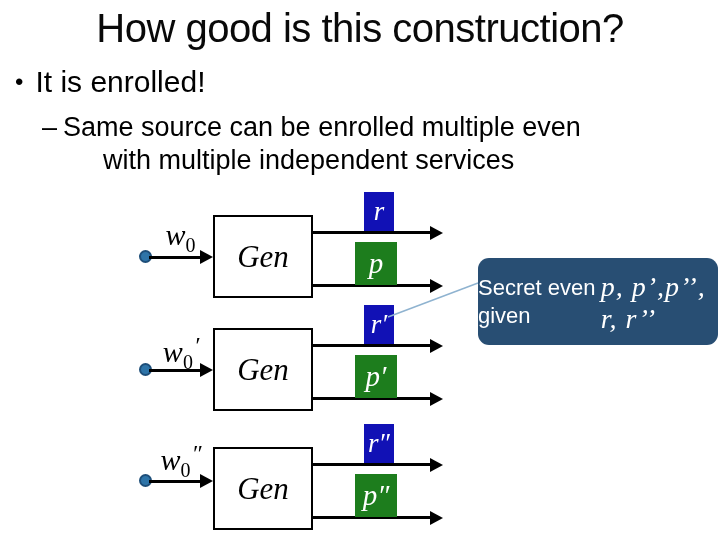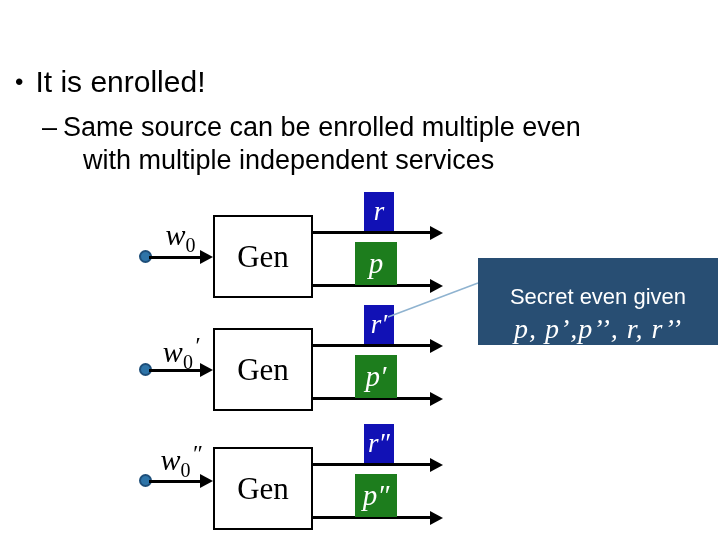--- a/index.html
+++ b/index.html
@@ -6,21 +6,21 @@
   .slide{position:relative;width:720px;height:540px;background:#ffffff;overflow:hidden;
          font-family:"Liberation Sans",sans-serif;color:#000;}
 
   
   .title{position:absolute;left:0;right:0;top:4px;text-align:center;
          font-size:40px;letter-spacing:-0.5px;line-height:48px;color:#090909;}
   .bullet{position:absolute;left:15px;top:64px;font-size:30px;line-height:36px;display:flex;}
   .bullet .marker{font-size:24px;margin-right:12px;line-height:36px;}
   .sub{position:absolute;left:42px;top:111px;font-size:27px;line-height:33px;display:flex;}
   .sub .dash{width:21px;}
-  .sub .l2{margin-left:20px;}
+  .sub .l2{margin-left:40px;}
 
   
   .row{position:absolute;left:16px;width:592px;height:120px;}
   .row1{top:192px}.row2{top:305px}.row3{top:424px}
 
   .w-label{position:absolute;left:128px;top:23px;width:74px;text-align:center;
            font-family:"Liberation Serif",serif;font-style:italic;font-size:30px;}
   .w-label sub{font-size:20px;font-style:normal;}
   .w-label .primes{font-size:24px;vertical-align:9px;margin-left:1px;}
   .row2 .w-label{top:27px}
@@ -28,49 +28,50 @@
 
   .dot{position:absolute;left:123px;top:58px;width:13px;height:13px;border-radius:50%;
        background:var(--source-dot,#2e74a8);border:2px solid #1d4e79;box-sizing:border-box;}
   .in-line{position:absolute;left:133px;top:64px;width:53px;height:3px;background:#000;}
   .in-head{position:absolute;left:184px;top:58px;width:0;height:0;
            border-left:13px solid #000;border-top:7px solid transparent;border-bottom:7px solid transparent;}
   .row3 .dot{top:50px}.row3 .in-line{top:56px}.row3 .in-head{top:50px}
 
   .gen-box{position:absolute;left:197px;top:23px;width:100px;height:83px;box-sizing:border-box;
            border:2px solid #000;background:#fff;display:flex;align-items:center;justify-content:center;
-           font-family:"Liberation Serif",serif;font-size:31px;}
+           font-family:"Liberation Serif",serif;font-style:italic;font-size:31px;}
 
   .out-line{position:absolute;left:297px;width:117px;height:3px;background:#000;}
   .out-head{position:absolute;left:414px;width:0;height:0;
             border-left:13px solid #000;border-top:7px solid transparent;border-bottom:7px solid transparent;}
   .t-line{top:39px}.t-head{top:34px}
   .b-line{top:92px}.b-head{top:87px}
 
   .r-box{position:absolute;left:348px;top:0;width:30px;height:39px;background:var(--r-box,#1111b5);
          color:#fff;display:flex;align-items:center;justify-content:center;
          font-family:"Liberation Serif",serif;font-style:italic;font-size:27px;}
   .p-box{position:absolute;left:339px;top:50px;width:42px;height:43px;background:var(--p-box,#1d7d1d);
          color:#fff;display:flex;align-items:center;justify-content:center;
          font-family:"Liberation Serif",serif;font-style:italic;font-size:29px;}
 
   
   .callout{position:absolute;left:478px;top:258px;width:240px;height:87px;
-           background:var(--callout-bg,#284e73);color:#fff;display:flex;flex-direction:column;
-           align-items:center;justify-content:flex-end;}
+           background:var(--callout-bg,#284e73);color:#fff;display:flex;
+           align-items:center;justify-content:center;border-radius:11px;}
   .callout .c1{font-size:22px;line-height:28px;}
   .callout .c2{font-family:"Liberation Serif",serif;font-style:italic;font-size:28px;
                margin-top:2px;letter-spacing:1px;}
   .callout-svg{position:absolute;left:380px;top:276px;}
 </style>
 </head>
 <body>
 
 <div class="slide">
 
+  <div class="title">How good is this construction?</div>
 
   <div class="bullet">
     <span class="marker">•</span>
     <span>It is enrolled!</span>
   </div>
 
   <div class="sub">
     <span class="dash">–</span>
     <span>
       <span class="l1">Same source can be enrolled multiple even</span><br>

